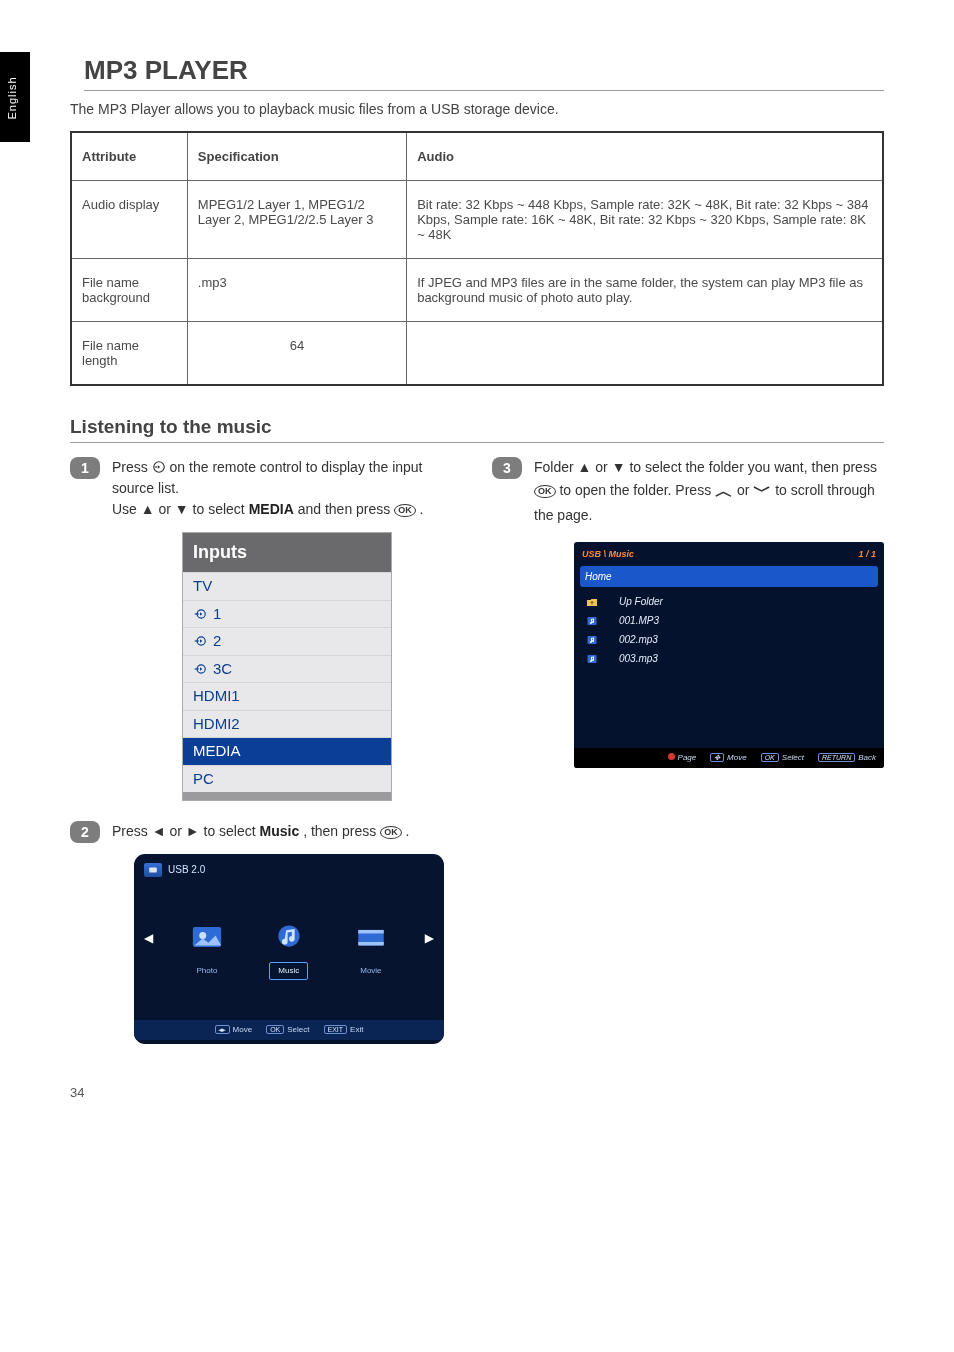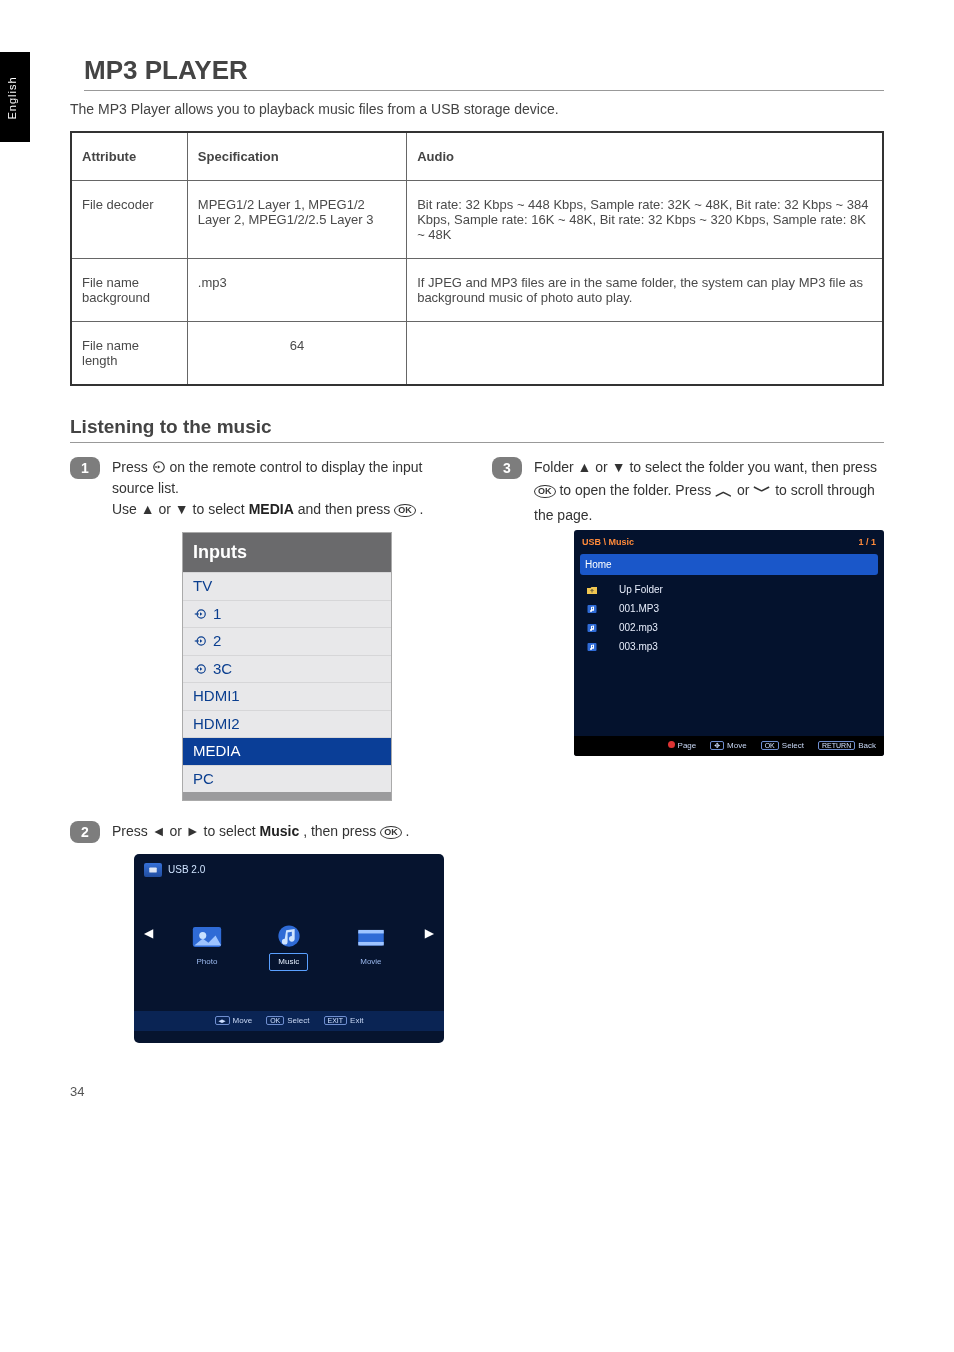--- a/index.html
+++ b/index.html
@@ -221,26 +221,26 @@
     border-radius: 50%;
     margin-right: 3px;
     vertical-align: 0px;
   }
 
   
   .usbshot {
     width: 310px;
     margin: 12px 0 0 22px;
     background: #06142f;
-    border-radius: 5px;
+    border-radius: 11px;
     overflow: hidden;
     font-size: 10px;
     color: #cfe3ff;
     position: relative;
-    padding-bottom: 12px;
+    padding-bottom: 4px;
   }
   .usbshot .usb-head {
     padding: 8px 10px;
     display: flex;
     align-items: center;
     gap: 6px;
     font-size: 10px;
   }
   .usbshot .usb-head .usb-ico {
     width: 18px; height: 14px;
@@ -262,21 +262,21 @@
     color: #fff;
     font-size: 12px;
     position: absolute;
   }
   .usbshot .arrow.left { left: 10px; top: 50%; transform: translateY(-50%); }
   .usbshot .arrow.right { right: 10px; top: 50%; transform: translateY(-50%); }
   .usbshot .tile {
     display: flex;
     flex-direction: column;
     align-items: center;
-    gap: 2px;
+    gap: 11px;
     justify-content: flex-end;
   }
   .usbshot .tile .ic {
     width: 34px; height: 30px;
     border-radius: 4px;
     display: inline-block;
   }
   .usbshot .tile .lbl {
     font-size: 8px;
     color: #9bb9ef;
@@ -337,21 +337,21 @@
     <table class="spec">
       <thead>
         <tr>
           <th>Attribute</th>
           <th>Specification</th>
           <th>Audio</th>
         </tr>
       </thead>
       <tbody>
         <tr>
-          <td>File decoder</td>
+          <td>Audio display</td>
           <td>MPEG1/2 Layer 1, MPEG1/2 Layer 2, MPEG1/2/2.5 Layer 3</td>
           <td>Bit rate: 32 Kbps ~ 448 Kbps, Sample rate: 32K ~ 48K, Bit rate: 32 Kbps ~ 384 Kbps, Sample rate: 16K ~ 48K, Bit rate: 32 Kbps ~ 320 Kbps, Sample rate: 8K ~ 48K</td>
         </tr>
         <tr>
           <td>File name background</td>
           <td>.mp3</td>
           <td>If JPEG and MP3 files are in the same folder, the system can play MP3 file as background music of photo auto play.</td>
         </tr>
         <tr>
           <td>File name length</td>
@@ -514,21 +514,21 @@
           <div class="step-body">
             <span>Folder ▲ or ▼ to select the folder you want, then press </span>
             <span class="ok-badge">OK</span>
             <span> to open the folder. Press </span>
             <span class="chev">︿</span>
             <span> or </span>
             <span class="chev">﹀</span>
             <span> to scroll through the page.</span>
 
             
-            <div class="tvshot" style="margin-left:40px; margin-top:4px;">
+            <div class="tvshot" style="margin-left:40px; margin-top:16px;font-style:italic;">
               <div class="topline">
                 <span>USB \ Music</span>
                 <span>1 / 1</span>
               </div>
               <div class="sel-row">
                 <span>Home</span>
               </div>
 
               <div class="item-row">
                 <span class="fi">

